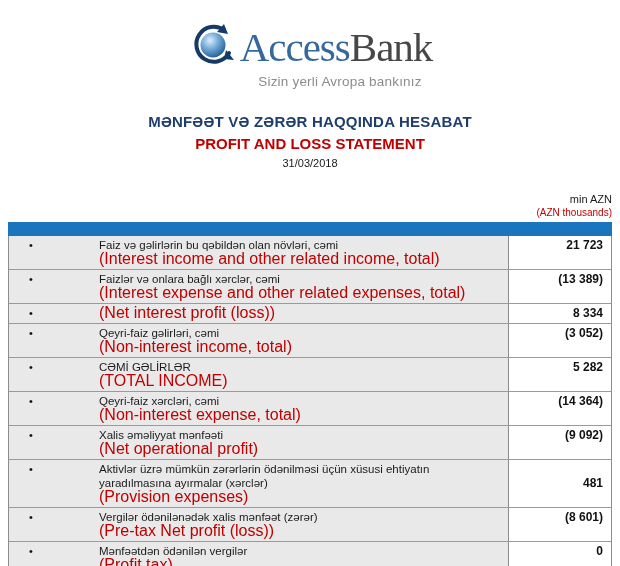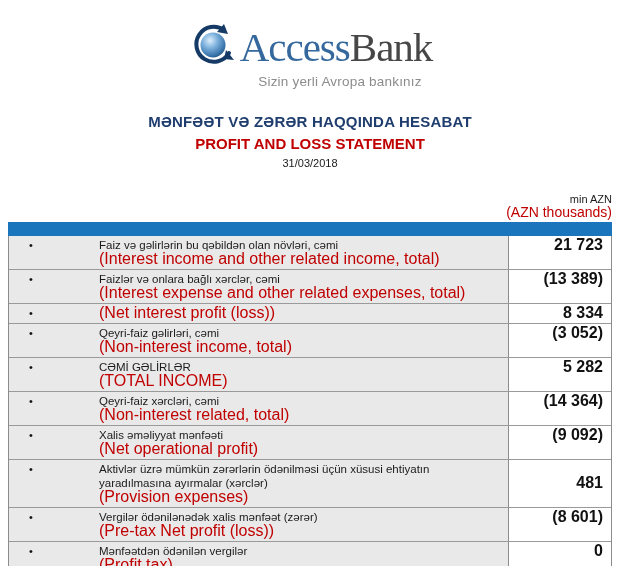--- a/index.html
+++ b/index.html
@@ -42,41 +42,41 @@
     font-size:15px;font-weight:bold;color:var(--brand-red);
   }
   .report-date{
     margin-top:5px;text-align:center;
     font-size:11px;font-weight:normal;color:#1a1a1a;
   }
   
   .sheet{width:604px;margin:0 auto;}
   .units{margin-top:24px;text-align:right;line-height:13px;}
   .units-az{font-size:11px;color:#1a1a1a;}
-  .units-en{font-size:14px;color:var(--brand-red);}
+  .units-en{font-size:10px;color:var(--brand-red);}
   
   .bluebar{height:14px;background:var(--accent-blue);margin-top:3px;}
   .pl-table{border:1px solid var(--border-gray);border-top:none;}
   .row{display:flex;border-top:1px solid #9a9a9a;}
   .row:first-child{border-top:none;}
   .cell-desc{
     flex:1;background:var(--row-gray);
     display:flex;align-items:flex-start;
     padding:2px 6px 3px 20px;
   }
   .bullet{
     width:24px;flex:0 0 24px;font-size:11px;line-height:14px;color:#111;
   }
   .texts{flex:1;margin-left:46px;}
   .az{font-size:11.5px;line-height:14px;color:#1a1a1a;}
   .en{font-size:16px;line-height:14px;color:var(--brand-red);}
   .cell-value{
     flex:0 0 103px;background:#fff;border-left:1px solid var(--border-gray);
     text-align:right;padding:2px 8px 2px 4px;
-    font-size:16px;line-height:14px;font-weight:bold;color:#111;
+    font-size:12px;line-height:14px;font-weight:bold;color:#111;
   }
 </style>
 </head>
 <body>
 
 <div class="header">
   <div class="logo">
     <div class="logo-row">
       <span>
         <svg width="48" height="46" viewBox="0 0 48 46">
@@ -175,21 +175,21 @@
     <div class="cell-value">
       <span class="val">5 282</span>
     </div>
   </div>
 
   <div class="row">
     <div class="cell-desc">
       <span class="bullet">•</span>
       <div class="texts">
         <div class="az">Qeyri-faiz xərcləri, cəmi</div>
-        <div class="en">(Non-interest related, total)</div>
+        <div class="en">(Non-interest expense, total)</div>
       </div>
     </div>
     <div class="cell-value">
       <span class="val">(14 364)</span>
     </div>
   </div>
 
   <div class="row">
     <div class="cell-desc">
       <span class="bullet">•</span>

